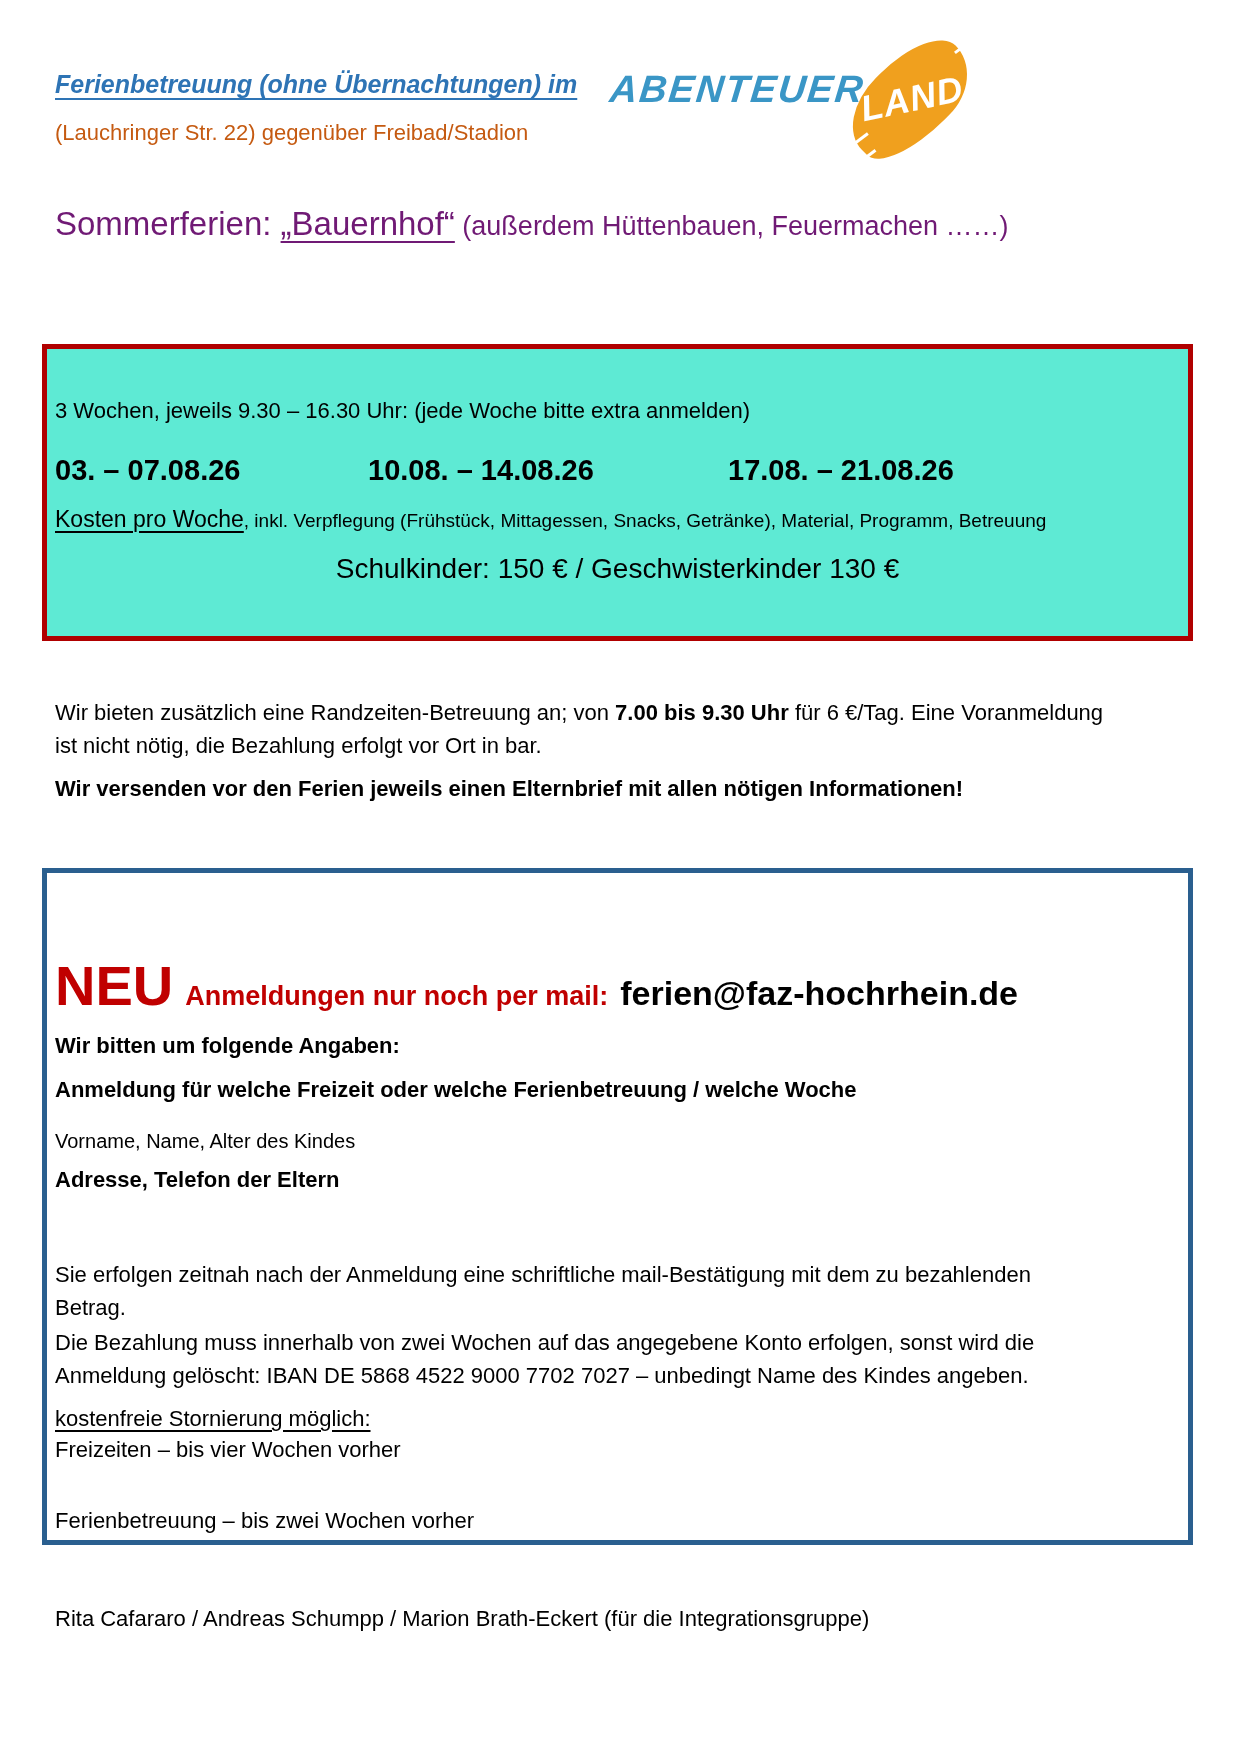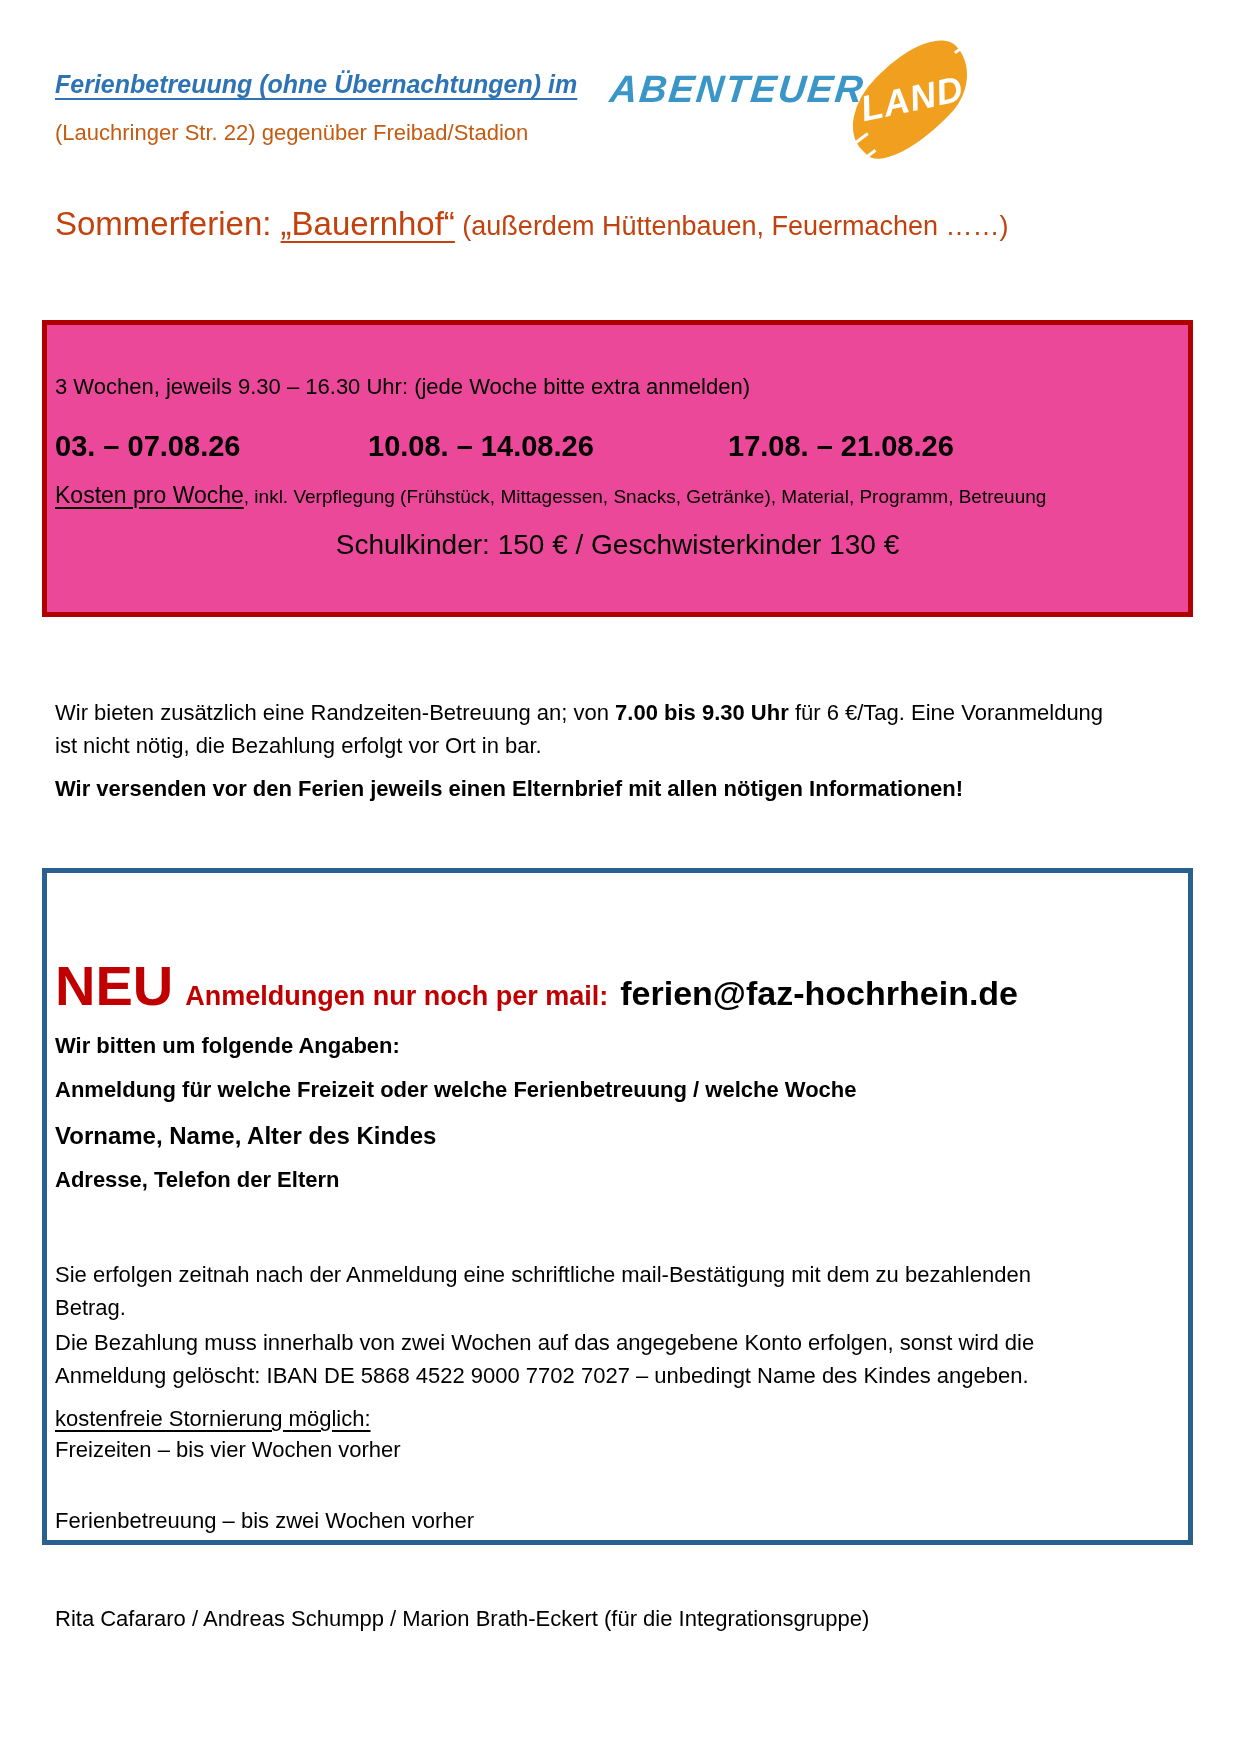--- a/index.html
+++ b/index.html
@@ -47,33 +47,33 @@
   .logo-land {
     position:absolute; left:250px; top:40px;
     font-size:36px; font-weight:bold; font-style:italic;
     letter-spacing:1px; color:#ffffff;
     transform:rotate(-12deg);
     white-space:nowrap;
   }
   .address-line { left:55px; top:120px; font-size:22px; color:#C55A11; }
 
   
-  .headline { left:55px; top:205px; color:#c2410c; white-space:nowrap; }
+  .headline { left:55px; top:205px; color:#701a75; white-space:nowrap; }
   .headline-prefix { font-size:33px; }
   .headline-highlight {
     font-size:33px;
     text-decoration:underline; text-decoration-thickness:2px;
     text-underline-offset:6px;
   }
   .headline-suffix { font-size:27px; }
 
   
   .schedule-box {
-    left:42px; top:320px; width:1151px; height:297px;
-    border:5px solid #B00000; background:#ec4899;
+    left:42px; top:344px; width:1151px; height:297px;
+    border:5px solid #B00000; background:#5eead4;
   }
   .sched-intro { left:8px; top:49px; font-size:22px; }
   .sched-weeks { left:8px; top:105px; right:8px; height:40px; }
   .week-0 { position:absolute; left:0; }
   .week-1 { position:absolute; left:313px; }
   .week-2 { position:absolute; left:673px; }
   .week { font-size:29px; font-weight:bold; white-space:nowrap; }
   .sched-costs { left:8px; top:157px; white-space:nowrap; }
   .costs-label {
     font-size:23px;
@@ -96,21 +96,21 @@
   .registration-box {
     left:42px; top:868px; width:1151px; height:677px;
     border:5px solid #2A5F8F; background:#ffffff;
   }
   .neu-line { left:8px; top:80px; display:flex; align-items:baseline; white-space:nowrap; }
   .neu-badge { font-size:56px; font-weight:bold; color:#C00000; margin-right:12px; }
   .mail-instruction { font-size:27px; font-weight:bold; color:#C00000; margin-right:12px; }
   .registration-email { font-size:34px; font-weight:bold; color:#000000; text-decoration:none; }
   .req-intro  { left:8px; top:160px; font-size:22px; font-weight:bold; }
   .req-item-0 { left:8px; top:204px; font-size:22px; font-weight:bold; }
-  .req-item-1 { left:8px; top:249px; font-size:24px; font-weight:bold; }
+  .req-item-1 { left:8px; top:257px; font-size:20px; font-weight:normal; }
   .req-item-2 { left:8px; top:294px; font-size:22px; font-weight:bold; }
   .confirm-note { left:8px; top:385px; width:1050px; font-size:22px; line-height:33px; }
   .payment-note { left:8px; top:453px; width:1050px; font-size:22px; line-height:33px; }
   .cancel-title {
     left:8px; top:533px; font-size:22px;
     text-decoration:underline; text-decoration-thickness:2px;
     text-underline-offset:4px;
   }
   .cancel-0 { left:8px; top:564px; font-size:22px; }
   .cancel-1 { left:8px; top:595px; font-size:22px;margin-top:40px; }

